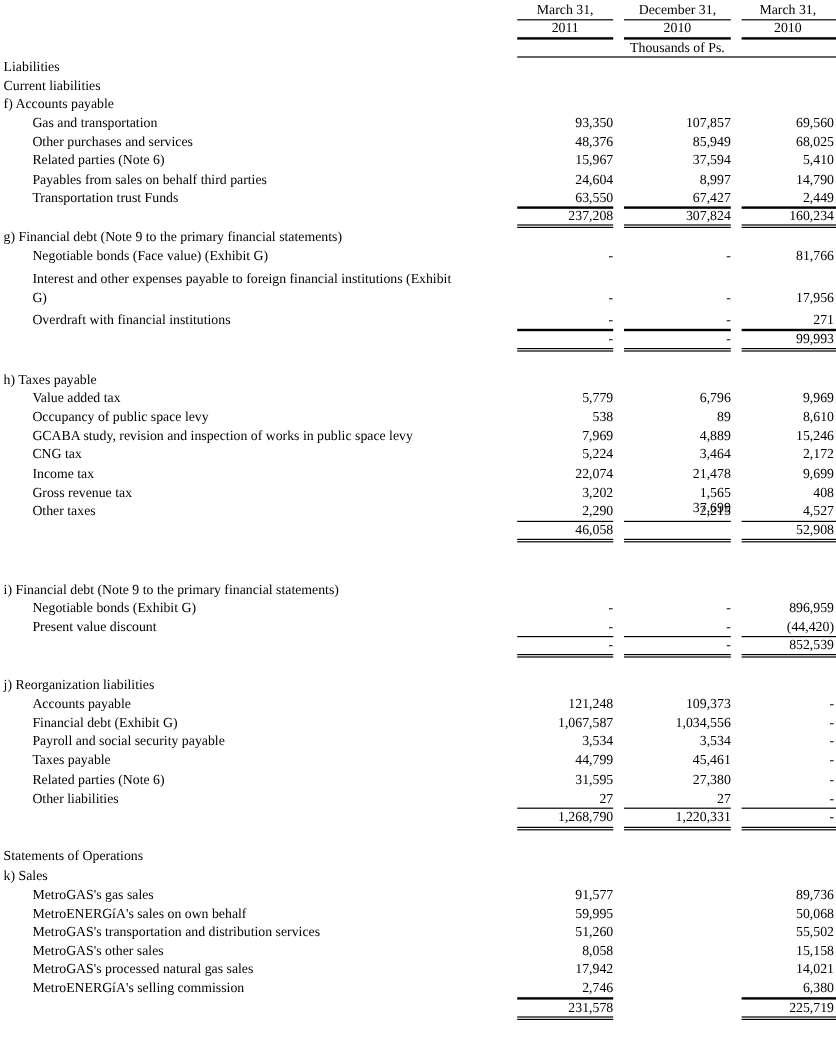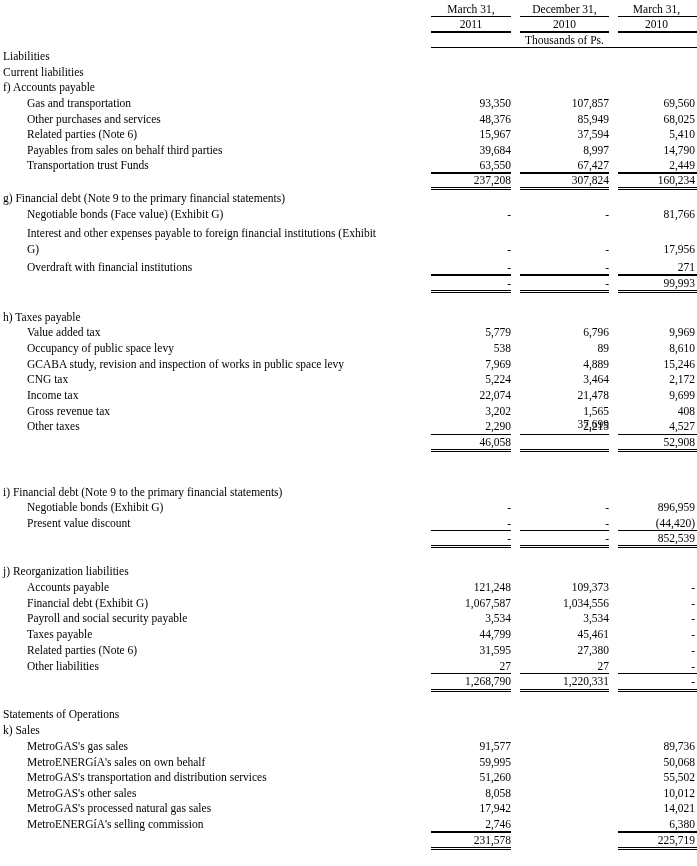--- a/index.html
+++ b/index.html
@@ -53,21 +53,21 @@
   <div class="t num c1" style="top:112px">48,376</div>
   <div class="t num c2" style="top:112px">85,949</div>
   <div class="t num c3" style="top:112px">68,025</div>
 
   <div class="t ind" style="top:127px">Related parties (Note 6)</div>
   <div class="t num c1" style="top:127px">15,967</div>
   <div class="t num c2" style="top:127px">37,594</div>
   <div class="t num c3" style="top:127px">5,410</div>
 
   <div class="t ind" style="top:143px">Payables from sales on behalf third parties</div>
-  <div class="t num c1" style="top:143px">39,684</div>
+  <div class="t num c1" style="top:143px">24,604</div>
   <div class="t num c2" style="top:143px">8,997</div>
   <div class="t num c3" style="top:143px">14,790</div>
 
   <div class="t ind" style="top:158px">Transportation trust Funds</div>
   <div class="t num c1" style="top:158px">63,550</div>
   <div class="t num c2" style="top:158px">67,427</div>
   <div class="t num c3" style="top:158px">2,449</div>
 </div>
 <div class="ln thick L1" style="top:172px"></div>
 <div class="ln thick L2" style="top:172px"></div>
@@ -220,21 +220,21 @@
 <div class="t ind" style="top:755px">MetroENERGíA's sales on own behalf</div>
 <div class="t num c1" style="top:755px">59,995</div>
 <div class="t num c3" style="top:755px">50,068</div>
 
 <div class="t ind" style="top:770px">MetroGAS's transportation and distribution services</div>
 <div class="t num c1" style="top:770px">51,260</div>
 <div class="t num c3" style="top:770px">55,502</div>
 
 <div class="t ind" style="top:786px">MetroGAS's other sales</div>
 <div class="t num c1" style="top:786px">8,058</div>
-<div class="t num c3" style="top:786px">10,012</div>
+<div class="t num c3" style="top:786px">15,158</div>
 
 <div class="t ind" style="top:801px">MetroGAS's processed natural gas sales</div>
 <div class="t num c1" style="top:801px">17,942</div>
 <div class="t num c3" style="top:801px">14,021</div>
 
 <div class="t ind" style="top:817px">MetroENERGíA's selling commission</div>
 <div class="t num c1" style="top:817px">2,746</div>
 <div class="t num c3" style="top:817px">6,380</div>
 <div class="ln thick L1" style="top:831px"></div>
 <div class="ln thick L3" style="top:831px"></div>

